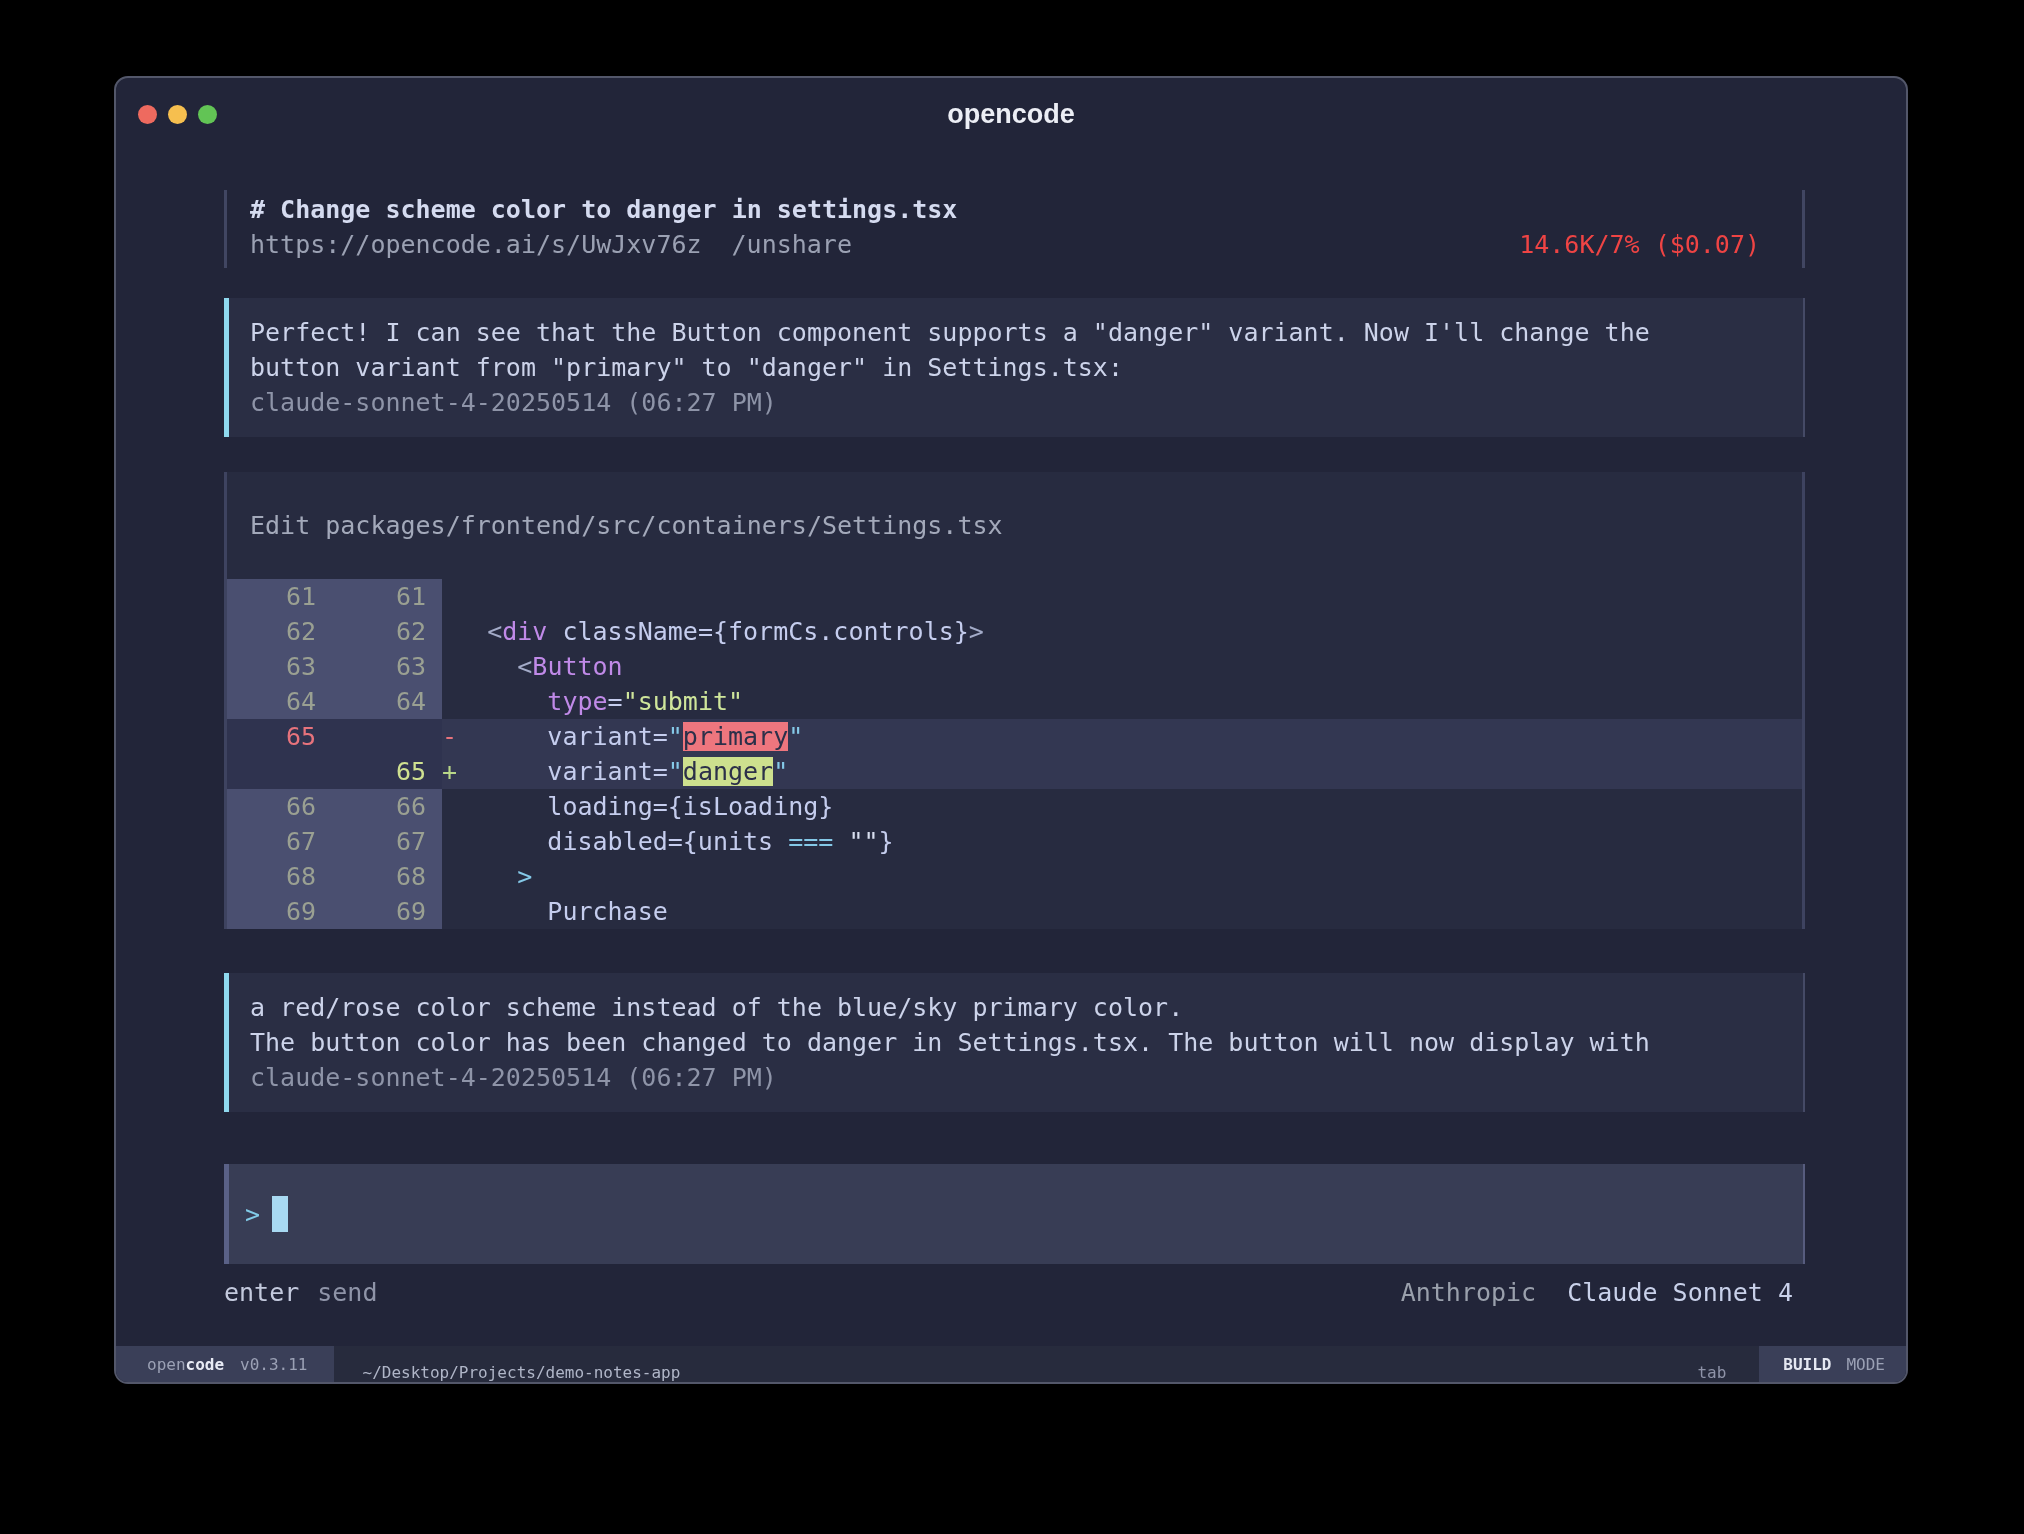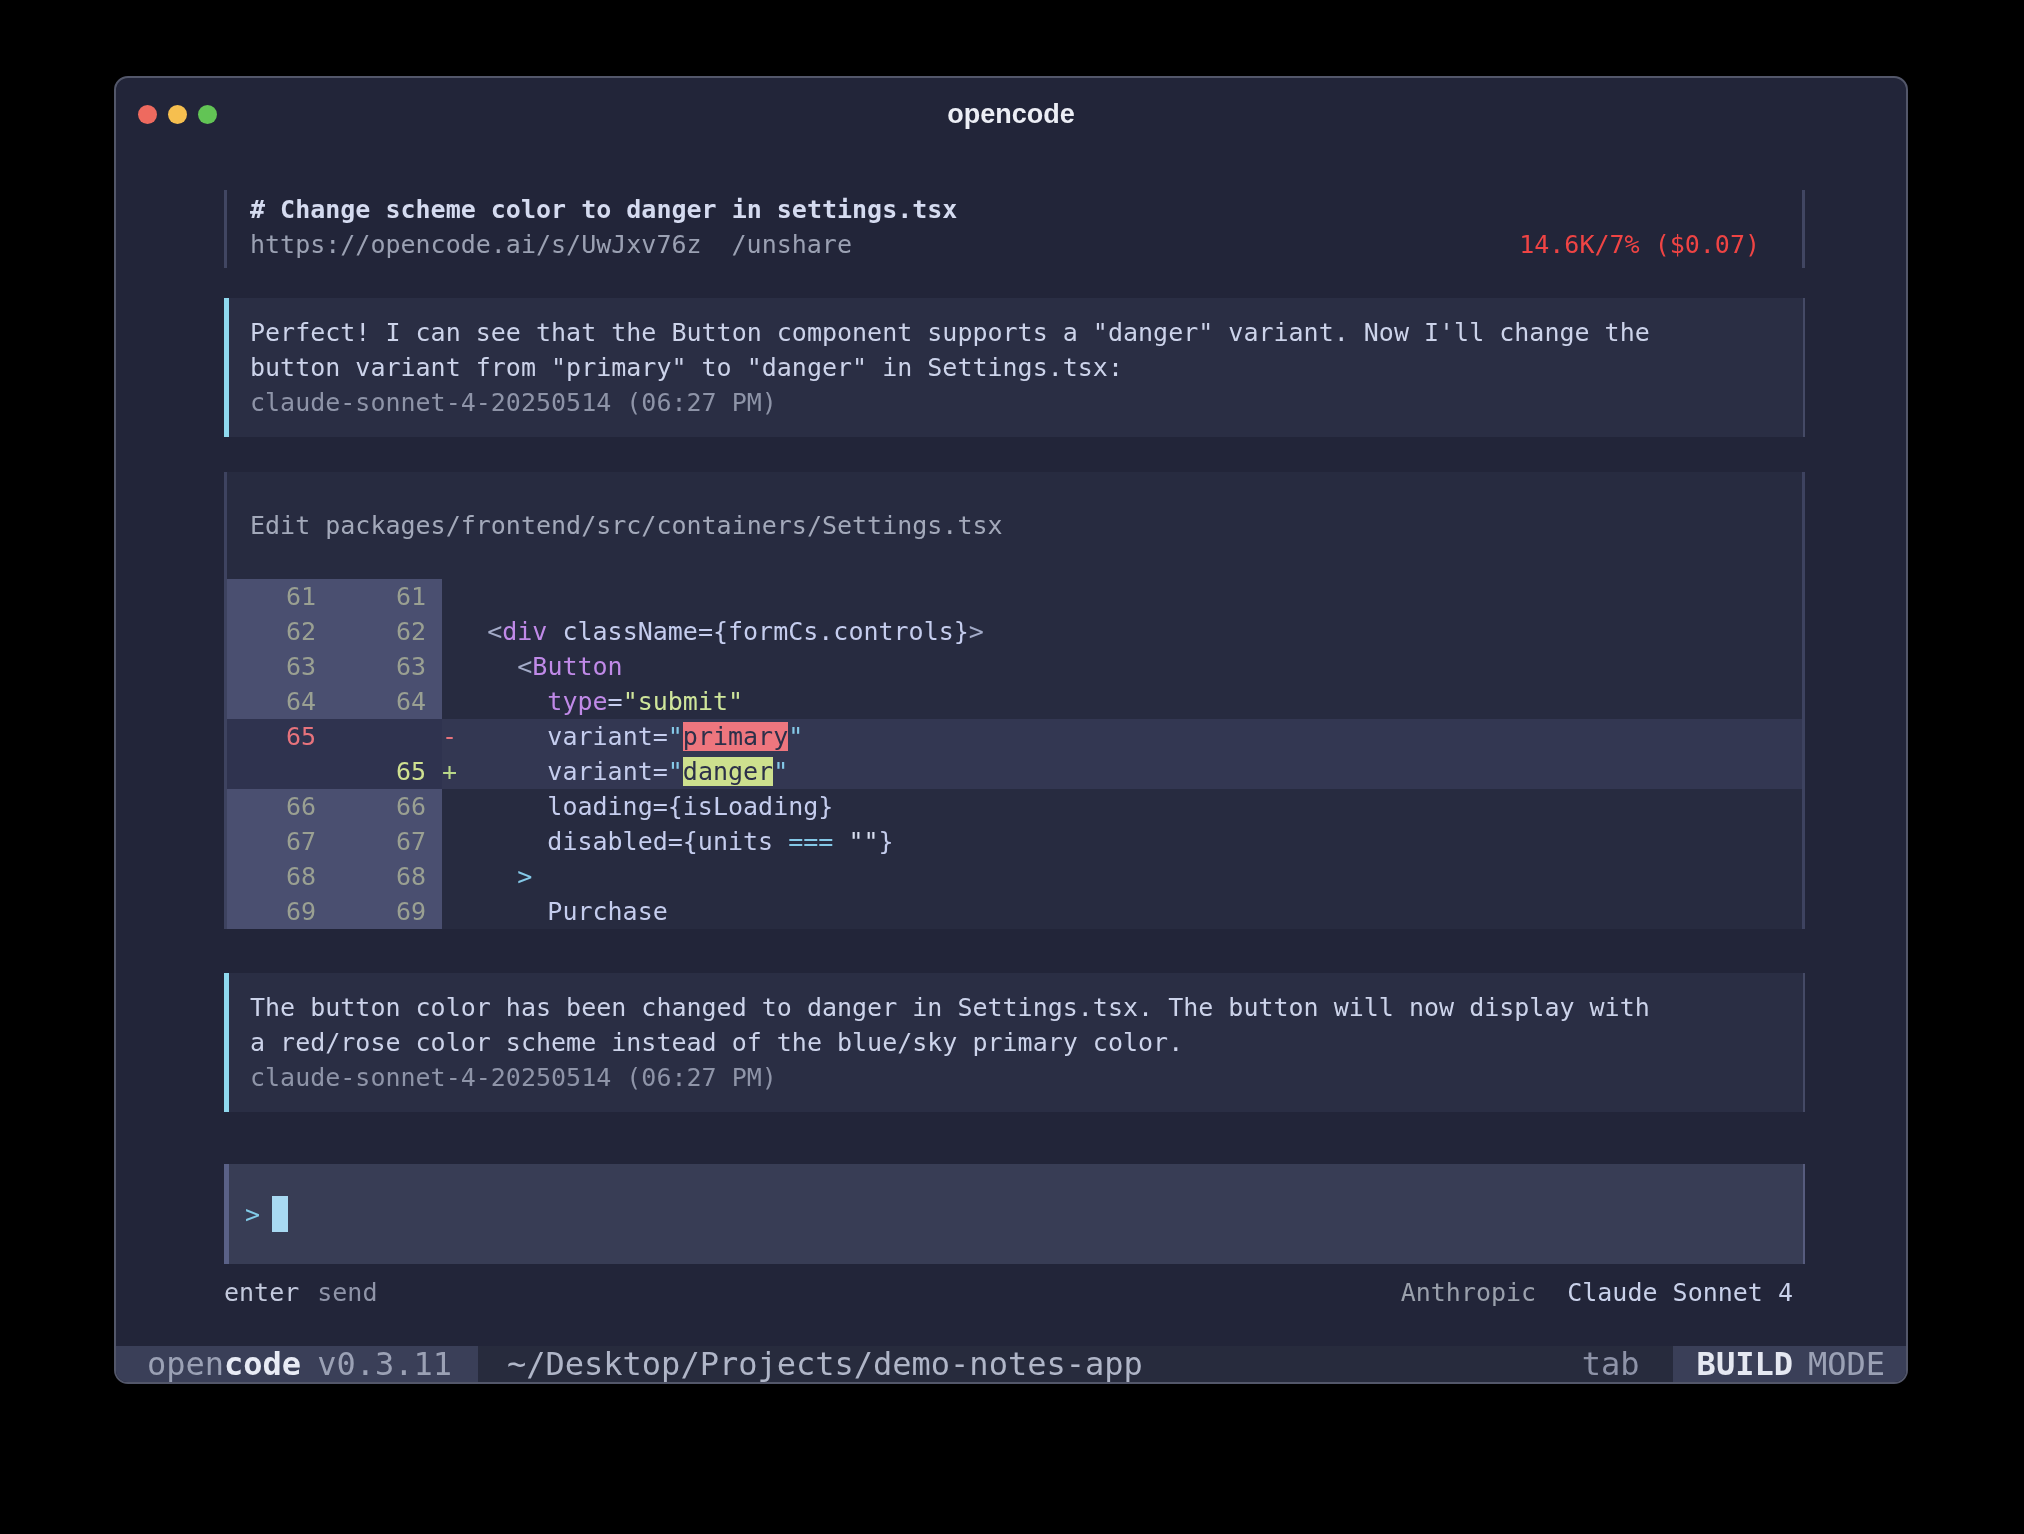--- a/index.html
+++ b/index.html
@@ -98,21 +98,21 @@
   .footer-hints { display:flex; margin-top:14px; font-size:25px; line-height:30px; }
   .hint-key { color:#c3c9dd; }
   .hint-action { color:#8f94a8; margin-left:18px; }
   .model-info { margin-left:auto; padding-right:12px; }
   .model-provider { color:#9aa0ac; }
   .model-name { color:#c9d1ea; margin-left:16px; }
 
   
   .statusbar {
     position:absolute; left:0; right:0; bottom:0; height:36px;
-    background:#272b3d; display:flex; align-items:center; font-size:32px;
+    background:#272b3d; display:flex; align-items:flex-end; font-size:16px;
   }
   .sb-seg { background:#3a3f58; height:36px; display:flex; align-items:center; }
   .sb-app { padding:0 26px 0 31px; }
   .sb-open { color:#9ba1b5; }
   .sb-code { color:#e8ebf5; font-weight:bold; }
   .sb-version { color:#9ba1b5; margin-left:16px; }
   .sb-cwd { color:#b0b6c8; margin-left:29px; }
   .sb-tab { margin-left:auto; color:#8e93a8; padding-right:33px; }
   .sb-mode { padding:0 21px 0 24px; }
   .sb-mode-bold { color:#e5e8f2; font-weight:bold; }
@@ -197,22 +197,22 @@
           </div>
           <div class="diff-row">
             <span class="gut gut-old">69</span>
             <span class="gut gut-new">69</span>
             <pre class="code"><span class="tok-p">       Purchase</span></pre>
           </div>
         </div>
     </div>
 
     <div class="msg msg-2 mono">
+      <div class="msg-line">a red/rose color scheme instead of the blue/sky primary color.</div>
       <div class="msg-line">The button color has been changed to danger in Settings.tsx. The button will now display with</div>
-      <div class="msg-line">a red/rose color scheme instead of the blue/sky primary color.</div>
       <div class="msg-meta">claude-sonnet-4-20250514 (06:27 PM)</div>
     </div>
 
     <div class="input-box">
       <span class="prompt-char">&gt;</span>
       <span class="cursor"></span>
     </div>
 
     <div class="footer-hints">
       <span class="hint-key">enter</span>

